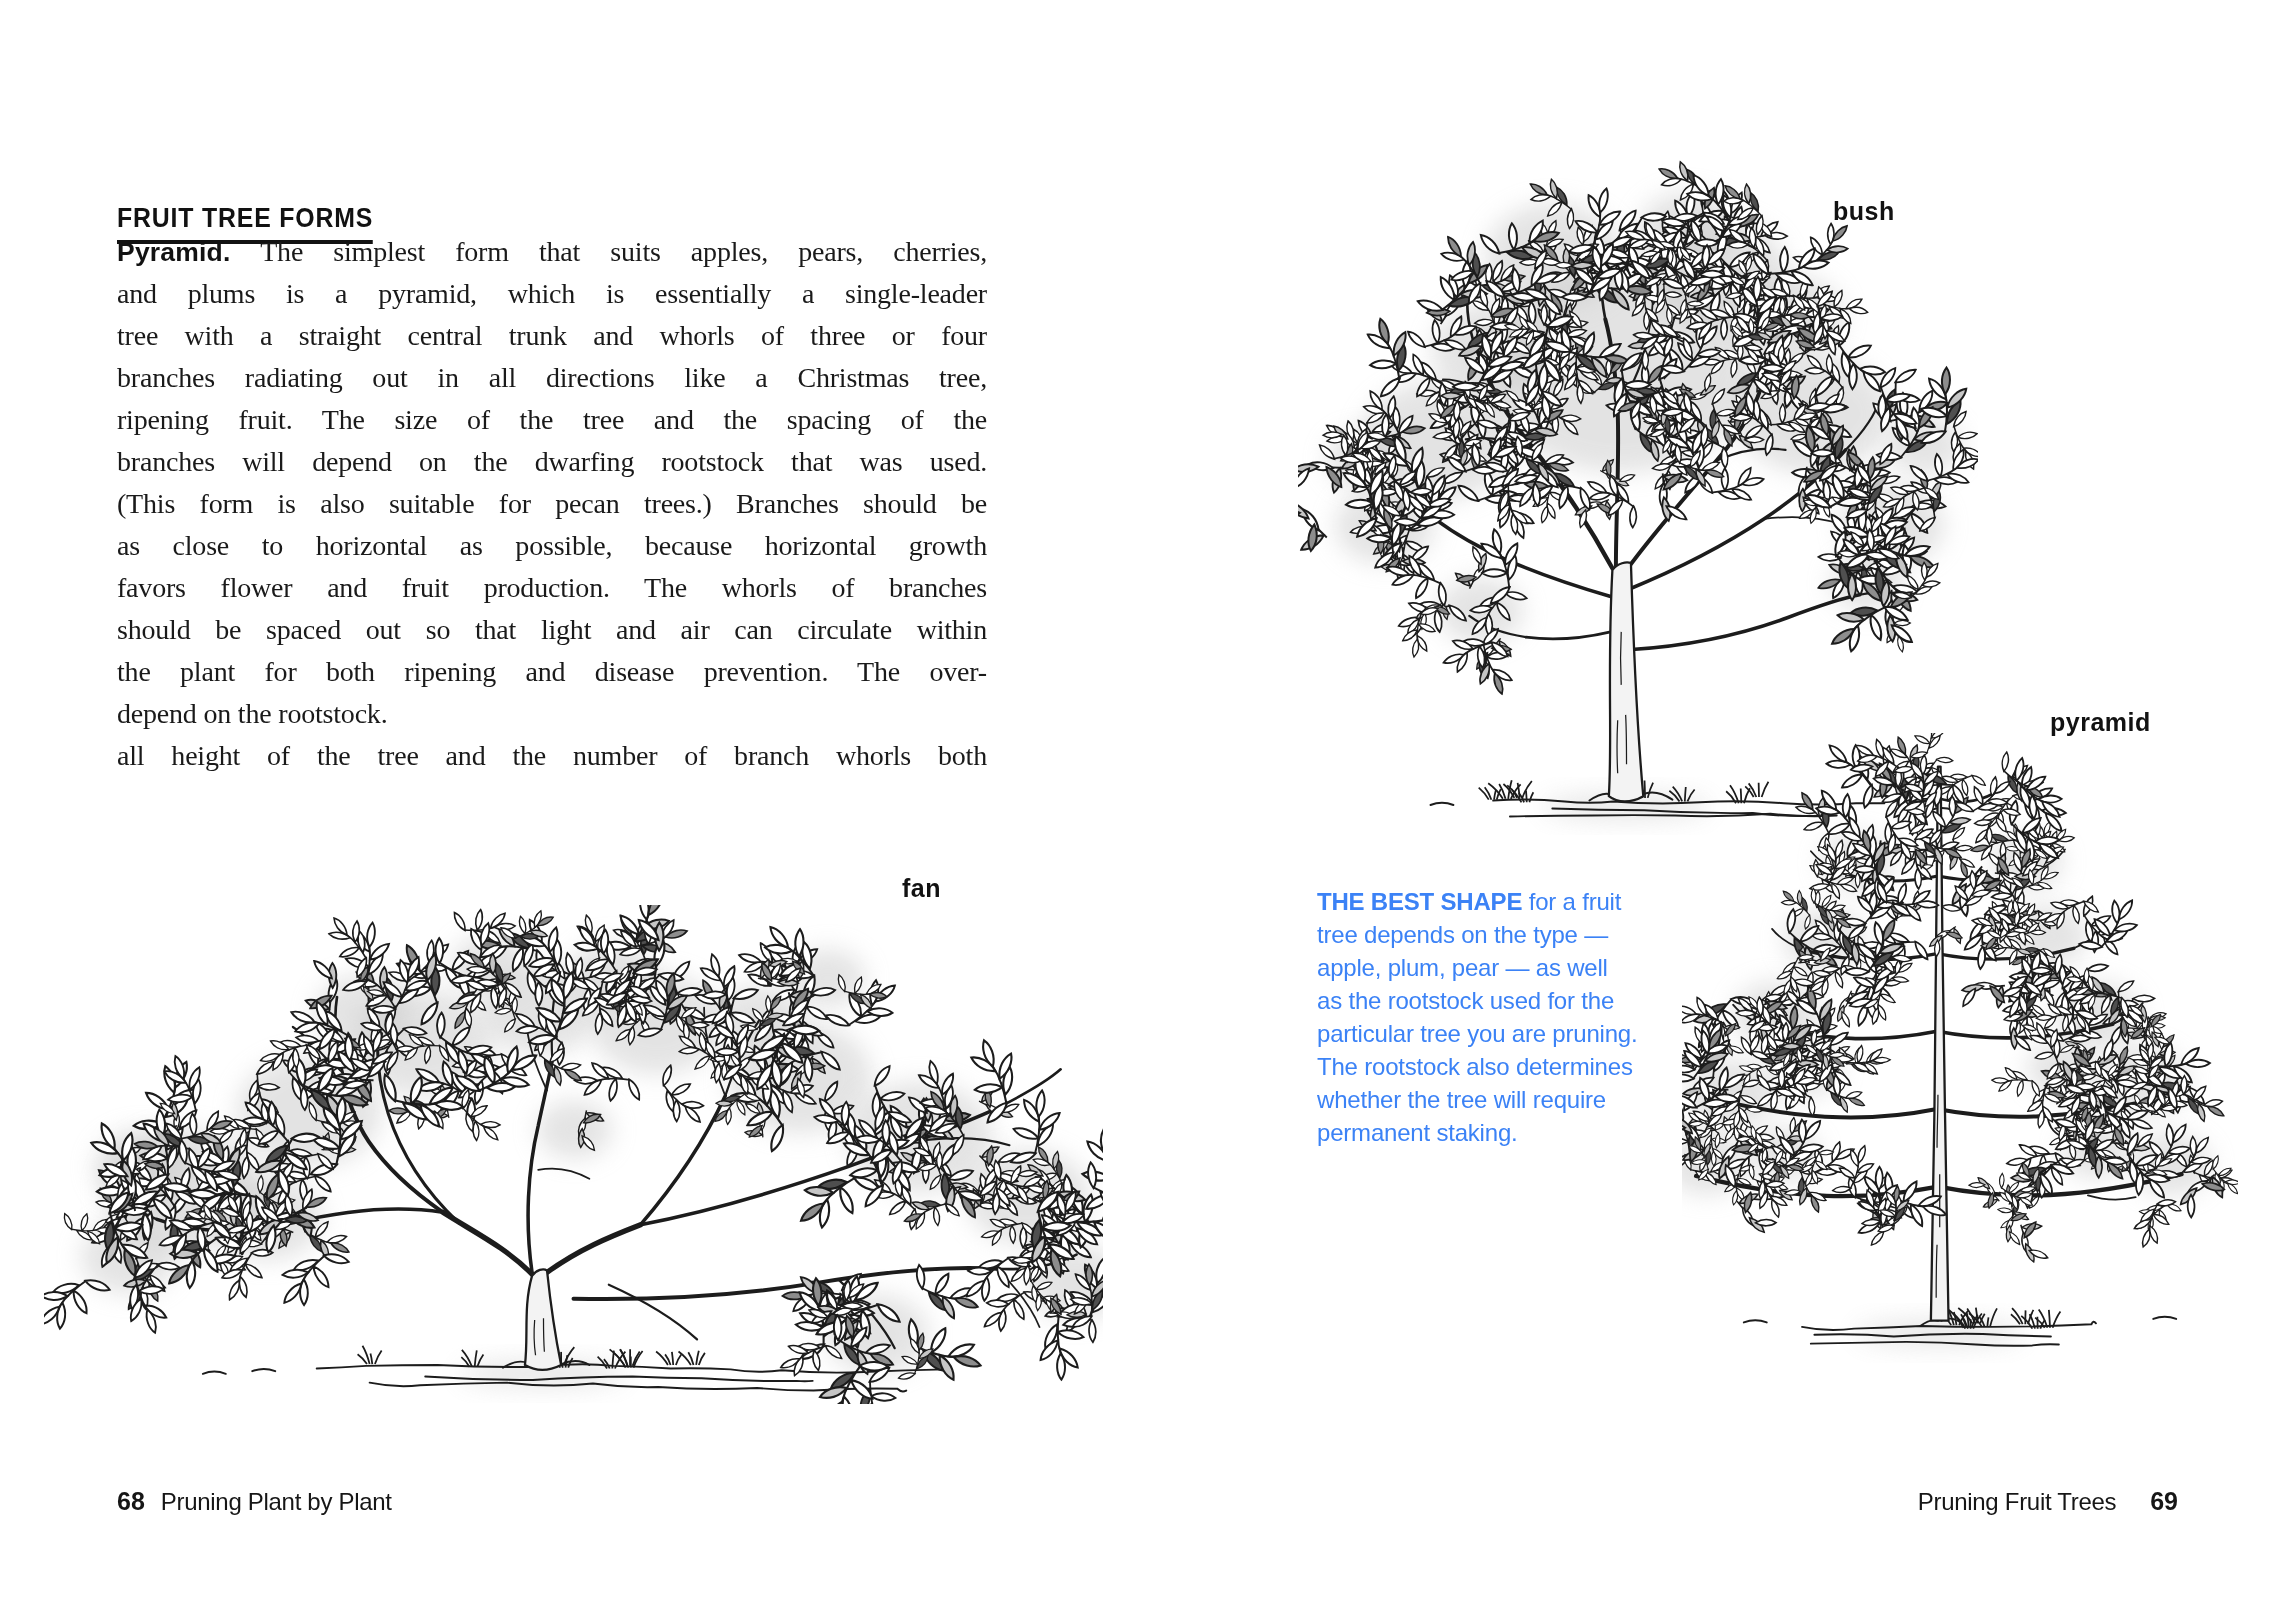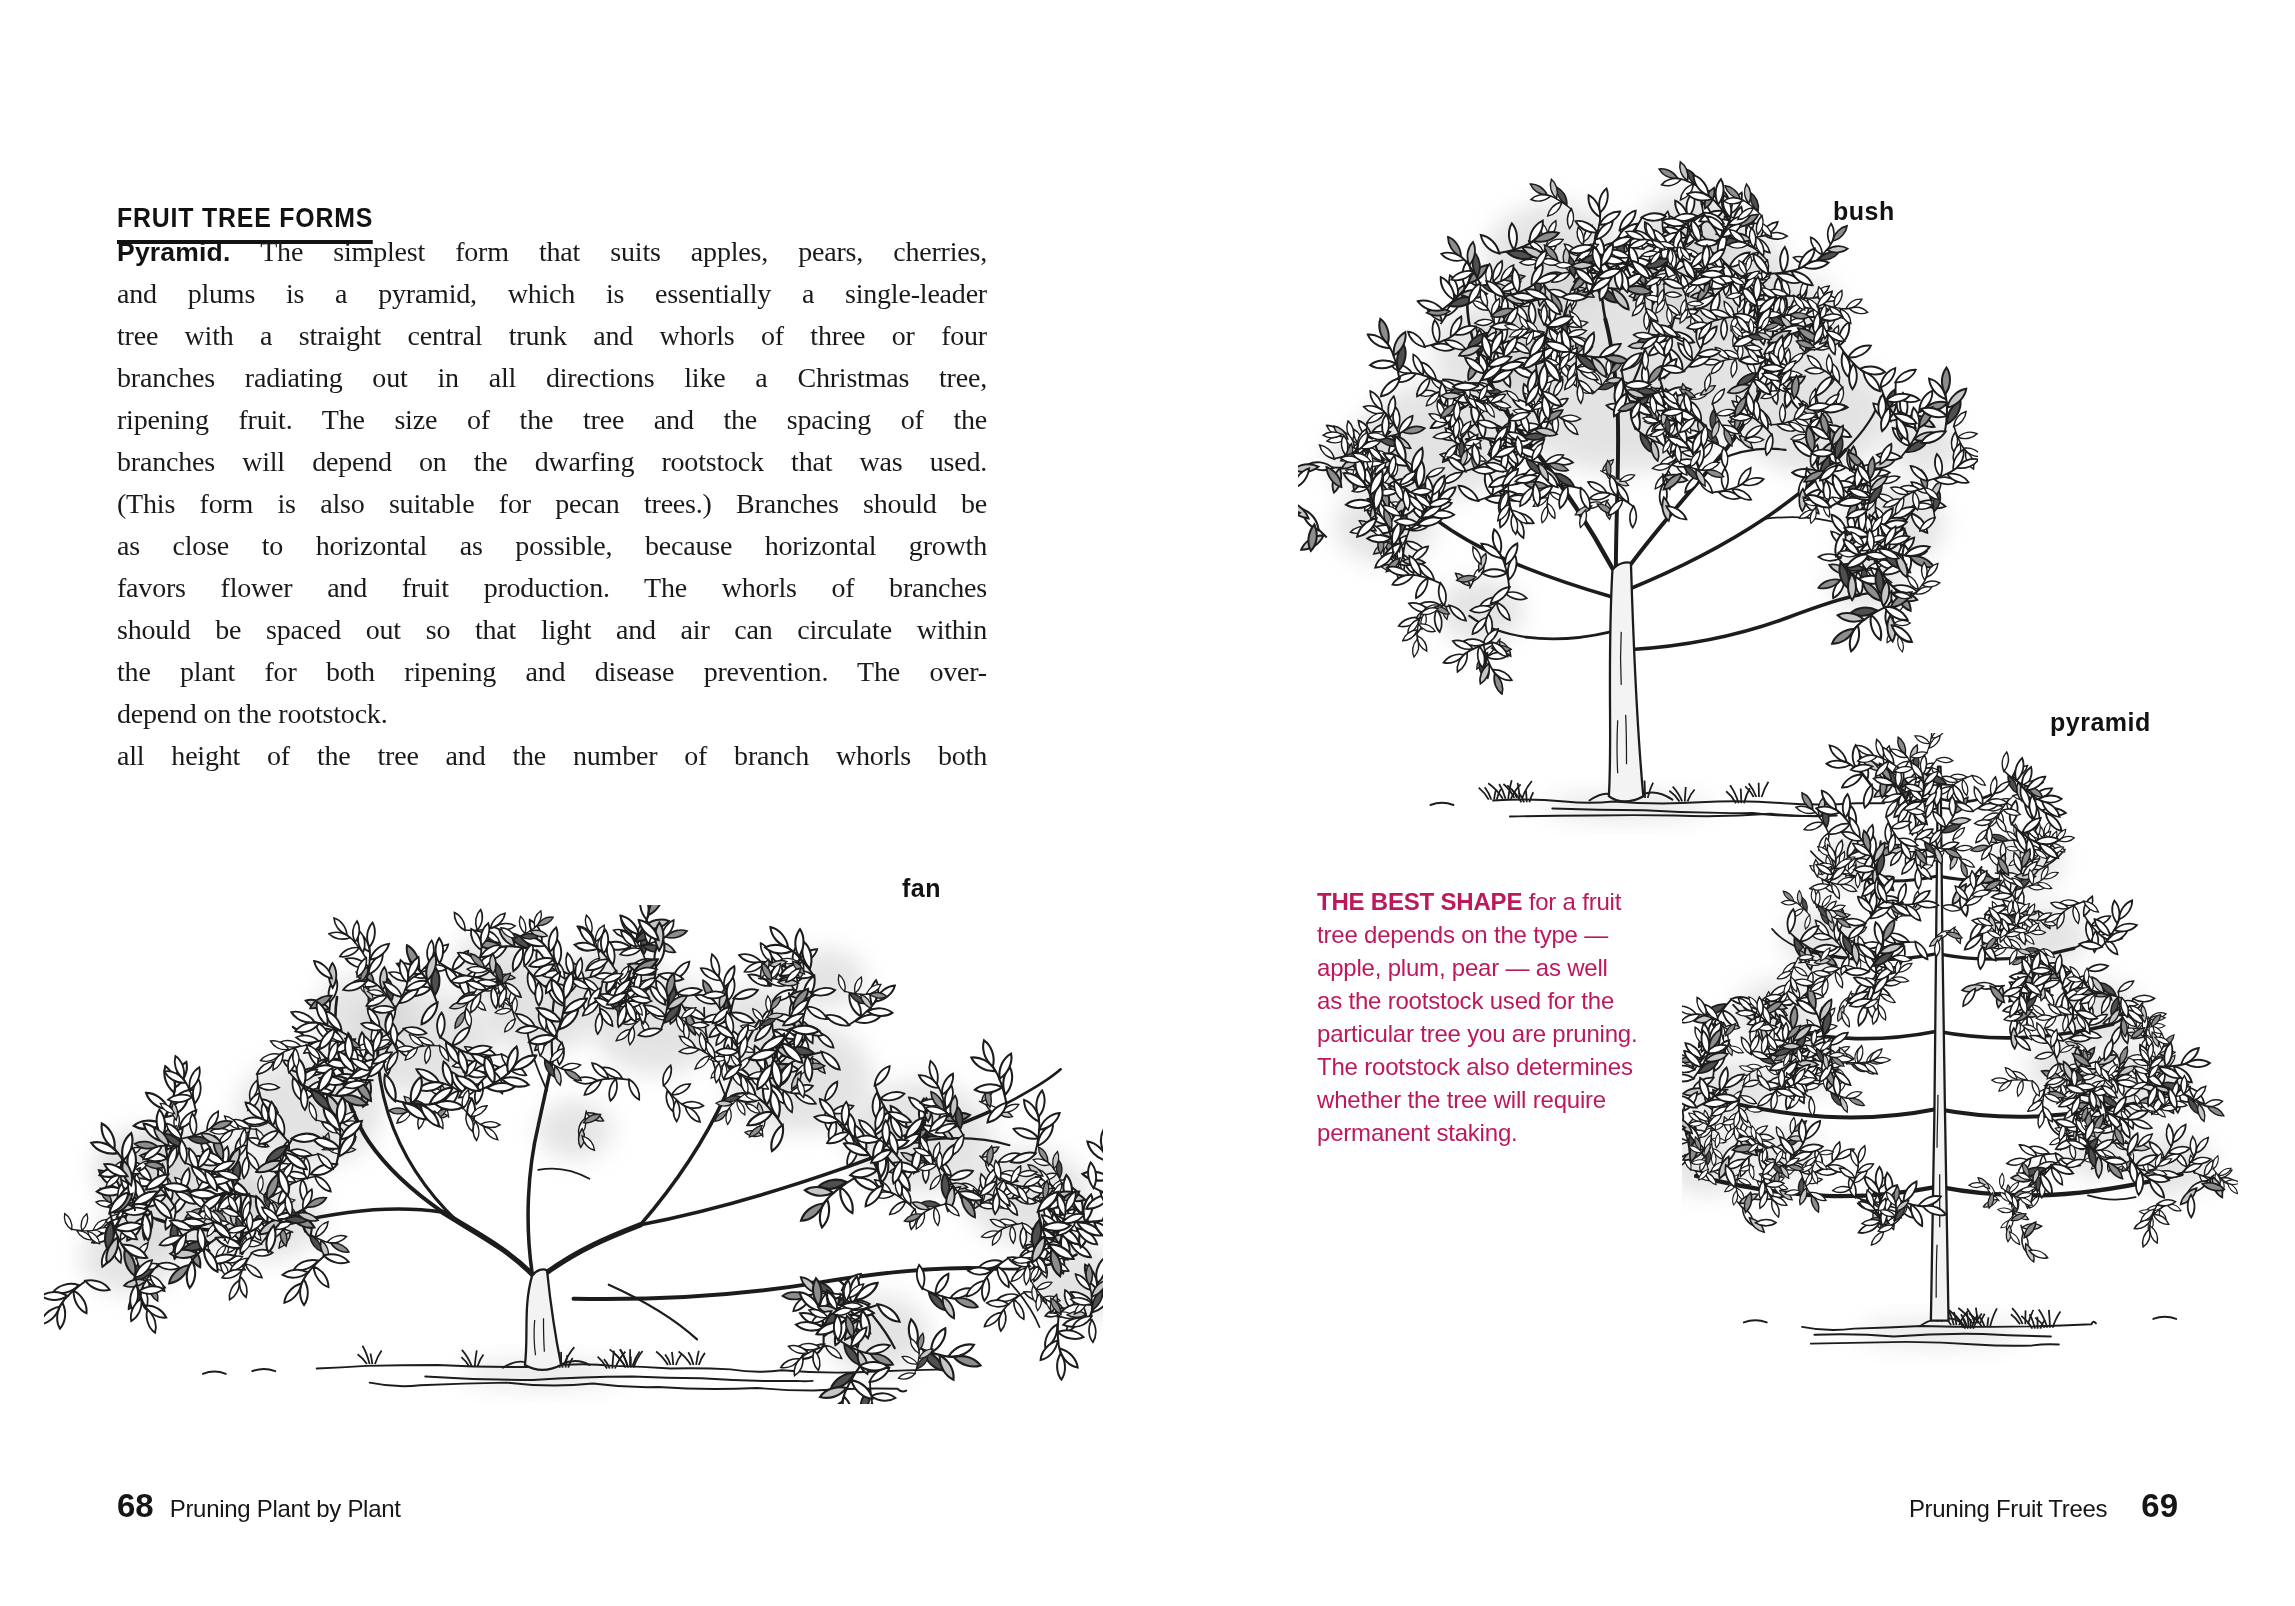--- a/index.html
+++ b/index.html
@@ -14,27 +14,27 @@
   .pline{text-align:justify;text-align-last:justify;white-space:nowrap;}
   .pline-last{text-align:left;text-align-last:auto;}
   .lead{font:700 26.5px/42px "Liberation Sans",sans-serif;letter-spacing:0.2px;color:#121212;}
   
   .fig-label{position:absolute;font:700 25px/1 "Liberation Sans",sans-serif;letter-spacing:0.5px;color:#121212;}
   #label-fan{left:902px;top:876px;}
   #label-bush{left:1833px;top:175px;margin-top:24px;}
   #label-pyramid{left:2050px;top:710px;}
   
   .caption{position:absolute;left:1317px;top:885px;font:400 24px/33px "Liberation Sans",sans-serif;
-           color:#be185d;white-space:pre-line;letter-spacing:-0.2px;}
+           color:#3b82f6;white-space:pre-line;letter-spacing:-0.2px;}
   .cap-lead{font-weight:700;}
   
   .footer{position:absolute;top:1489px;font:400 24px/1 "Liberation Sans",sans-serif;color:#161616;letter-spacing:-0.3px;}
   .footer-left{left:117px;}
   .footer-right{right:117px;text-align:right;margin-left:13px;}
-  .page-num{font-weight:700;font-size:33px;letter-spacing:0;}
+  .page-num{font-weight:700;font-size:25px;letter-spacing:0;}
   .footer-left .footer-title{margin-left:16px;}
   .footer-right .page-num{margin-left:34px;}
   
   .art{position:absolute;}
   #fan-art{left:44px;top:905px;}
   #bush-art{left:1298px;top:155px;}
   #pyr-art{left:1682px;top:733px;}
   #svg-defs{position:absolute;width:0;height:0;overflow:hidden;}
 </style>
 </head>

